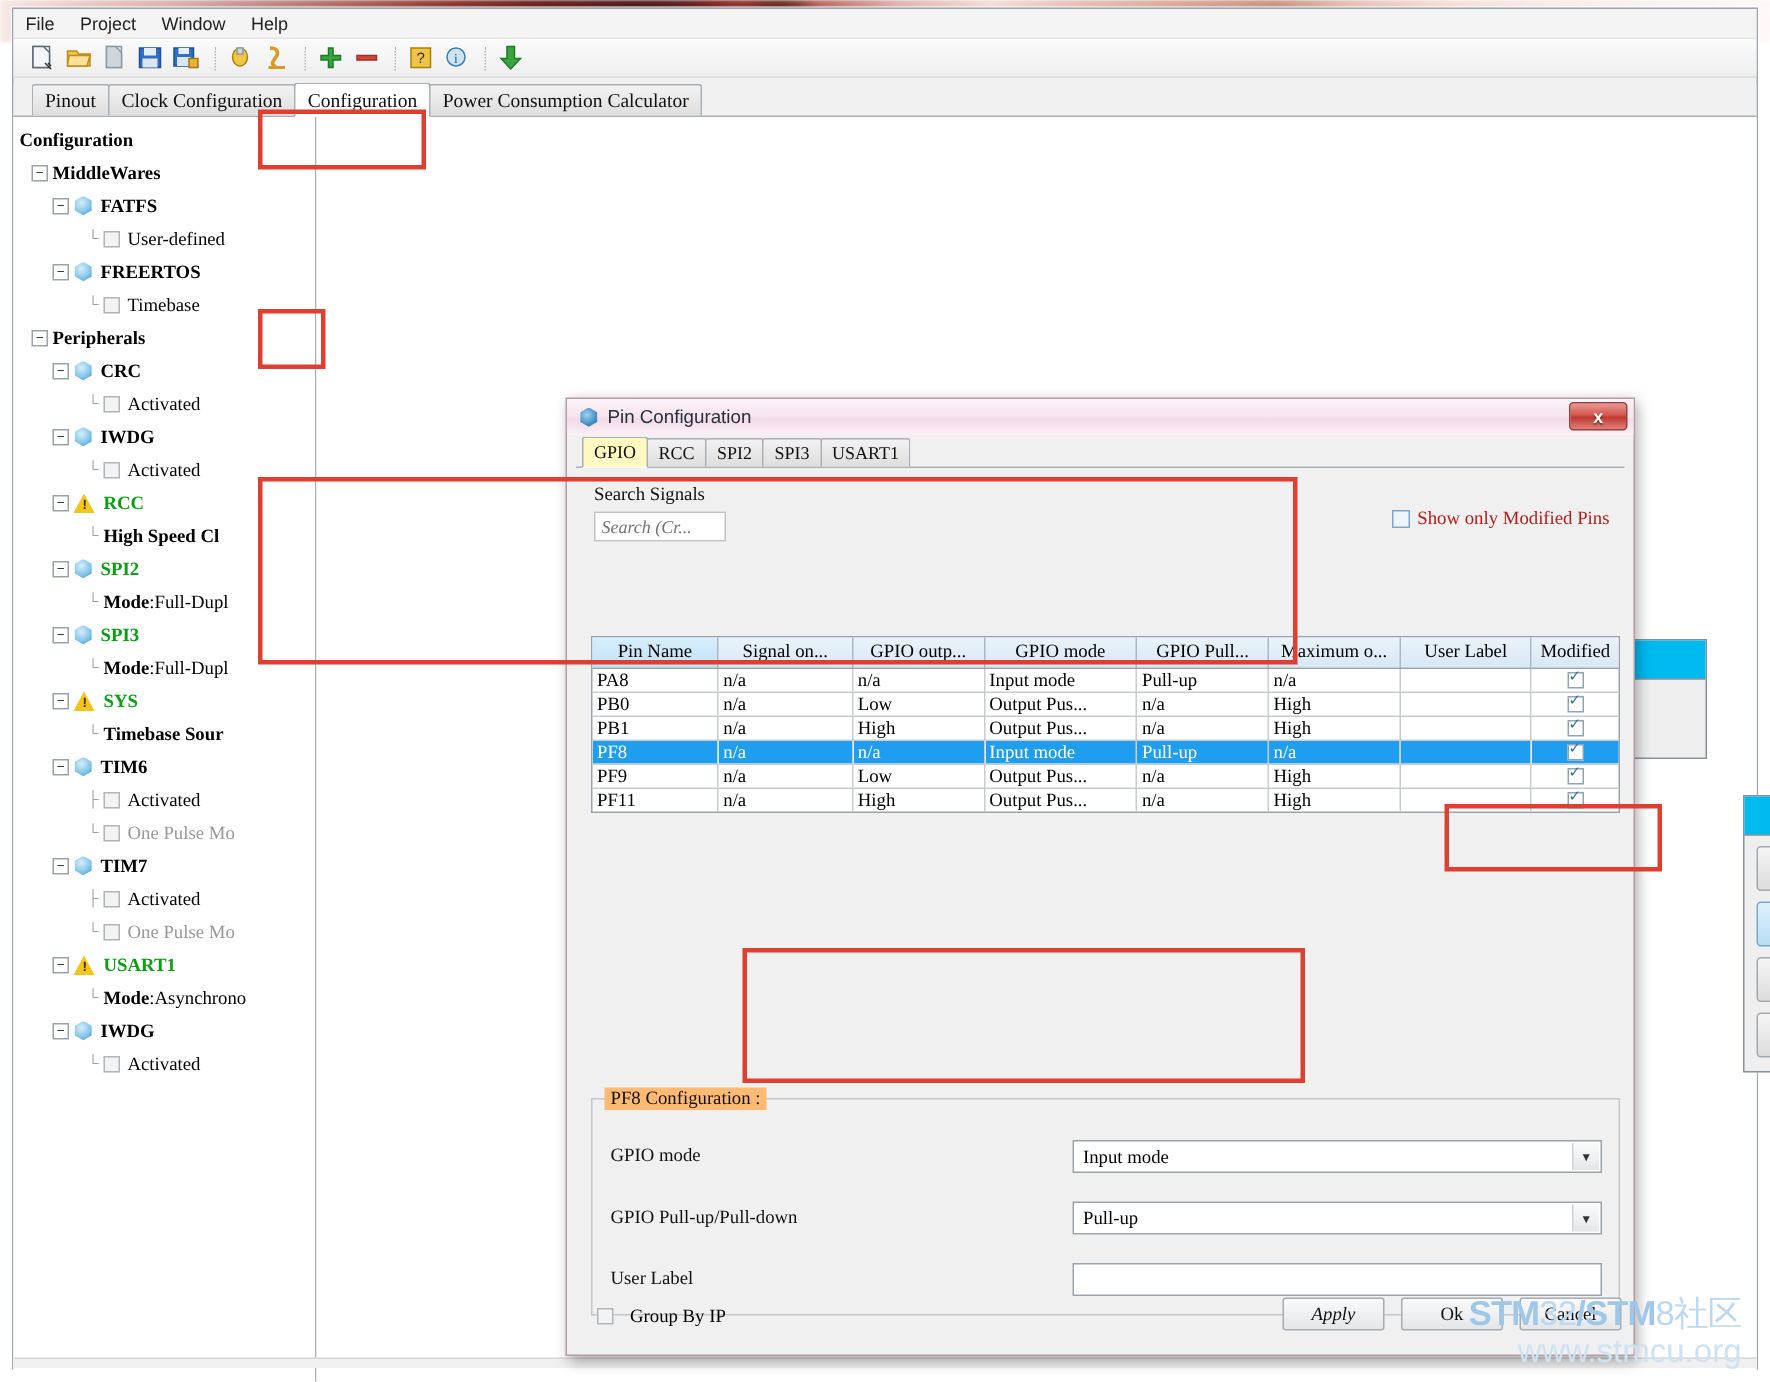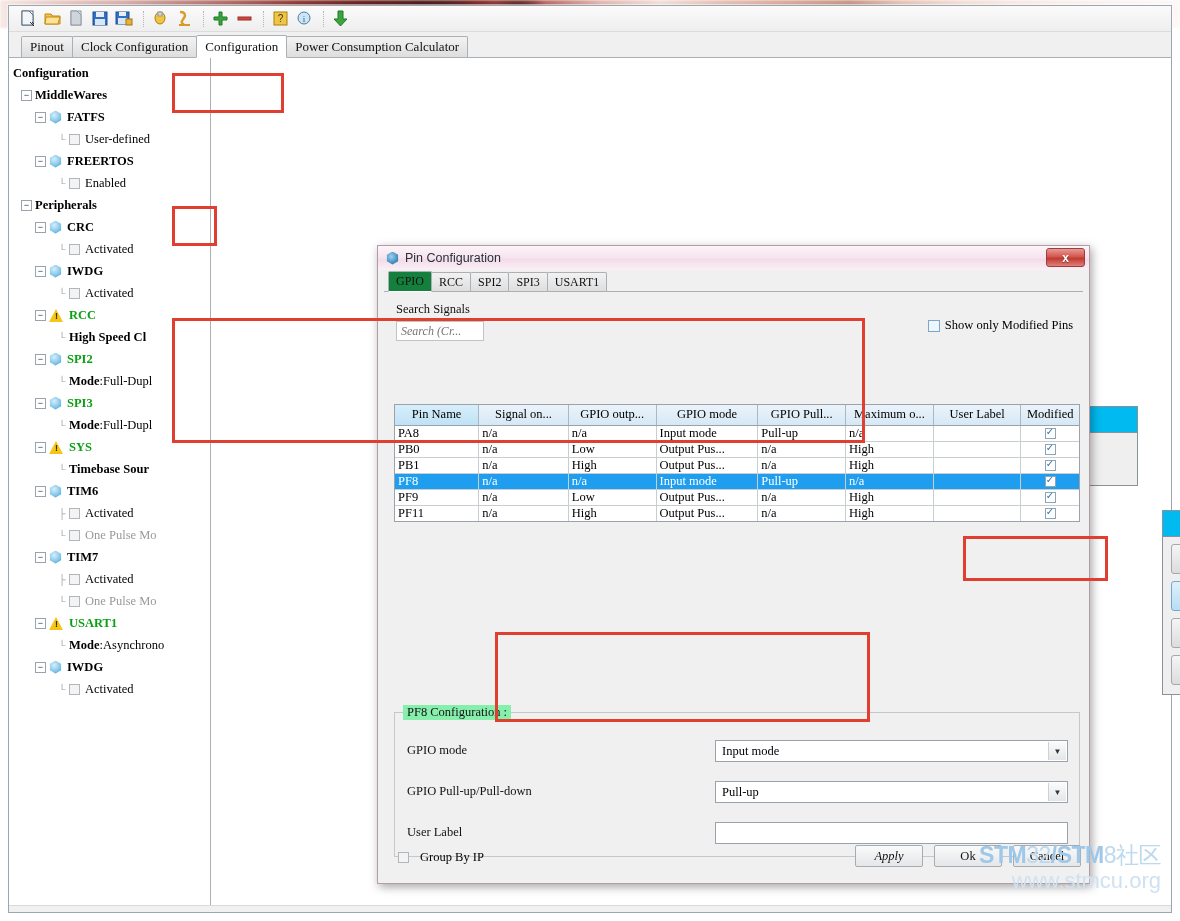--- a/index.html
+++ b/index.html
@@ -212,34 +212,34 @@
               background:#f0f0f0; }
 
   .dtabs { display:flex; align-items:flex-end; height:20px;
            border-bottom:1px solid #a9b0b6; padding-left:4px; }
   .dtab {
     height:19px; padding:0 7px; display:flex; align-items:center;
     border:1px solid #a9b0b6; border-bottom:none; margin-right:-1px;
     background:linear-gradient(180deg,#f2f2f2,#dedede);
     font-size:12px; color:#111; border-radius:2px 2px 0 0;
   }
-  .dtab.active { background:#15803d; border-bottom:1px solid #fff;
+  .dtab.active { background:#fef9c3; border-bottom:1px solid #fff;
                  margin-bottom:-1px; height:21px; z-index:3; }
 
   #search-area { height:54px; position:relative; padding:10px 4px 0 12px; }
   .lbl-sig { font-size:12.5px; color:#111; }
   #search-input {
     margin-top:4px; width:88px; height:20px;
     border:1px solid #bfc4c8; background:#fff;
     font-family:"Liberation Serif", serif; font-size:12px;
     color:#a5a5a5; font-style:italic; padding:0 4px;
   }
   #show-modified {
     position:absolute; right:10px; top:26px;
-    display:flex; align-items:center; gap:5px; font-size:12.5px; color:#000000;
+    display:flex; align-items:center; gap:5px; font-size:12.5px; color:#b91c1c;
   }
   .cbx-blue { width:12px; height:12px; border:1px solid #7aa8cc;
               background:#eef6fc; flex:none; }
 
   
   #pin-table { position:absolute; left:10px; top:132px; width:686px;
                border:1px solid #9aa3ab; background:#fff; }
   table { border-collapse:collapse; width:100%; }
   th {
     background:linear-gradient(180deg,#eaf3fa,#d6e8f5);
@@ -265,21 +265,21 @@
     content:"✓"; position:absolute; left:0px; top:-3px;
     font-size:10px; color:#2a6fb0; font-family:"DejaVu Sans", sans-serif;
   }
 
   
   #cfg-box {
     position:absolute; left:10px; top:440px; width:686px; height:145px;
     border:1px solid #c4c8cb; background:#f0f0f0;
   }
   #cfg-box .legend {
-    position:absolute; left:8px; top:-8px; background:#86efac;
+    position:absolute; left:8px; top:-8px; background:#fdba74;
     padding:0 4px; font-size:12.5px; color:#111;
   }
   .cfg-row { position:absolute; display:flex; align-items:center; }
   .cfg-lab { font-size:12.5px; color:#111; }
   .combo {
     width:353px; height:22px; border:1px solid #9aa3ab; background:#fff;
     display:flex; align-items:center; padding-left:6px;
     font-size:12.5px; color:#000; position:relative;
   }
   .combo .arrow {
@@ -327,20 +327,26 @@
   }
 </style>
 </head>
 <body>
 
 <div id="backdrop"></div>
 
 <div id="window">
 
 
+  <div id="menubar">
+    <span>File</span>
+    <span>Project</span>
+    <span>Window</span>
+    <span>Help</span>
+  </div>
 
   <div id="toolbar">
     <div class="tb-icon">
       <svg width="19" height="19" viewBox="0 0 19 19">
           <rect x="3" y="2" width="11" height="14" fill="#fff" stroke="#5a6a78"></rect>
           <path d="M3 2h7l4 4v10H3z" fill="#f2f6fa" stroke="#5a6a78"></path>
           <path d="M11 13l4 4M13 13l2 2" stroke="#333" stroke-width="1"></path>
         </svg>
     </div>
     <div class="tb-icon">
@@ -449,21 +455,21 @@
         </div>
 
         <div class="node ind2">
           <span class="expander">−</span>
           <span class="chip"></span>
           <span class="lbl-bold">FREERTOS</span>
         </div>
         <div class="node ind3">
           <span class="guide">└</span>
           <span class="cbx"></span>
-          <span class="lbl-plain">Enabled</span>
+          <span class="lbl-plain">Timebase</span>
         </div>
 
         <div class="node ind1">
           <span class="expander">−</span>
           <span class="lbl-bold">Peripherals</span>
         </div>
 
         <div class="node ind2">
           <span class="expander">−</span>
           <span class="chip"></span>

